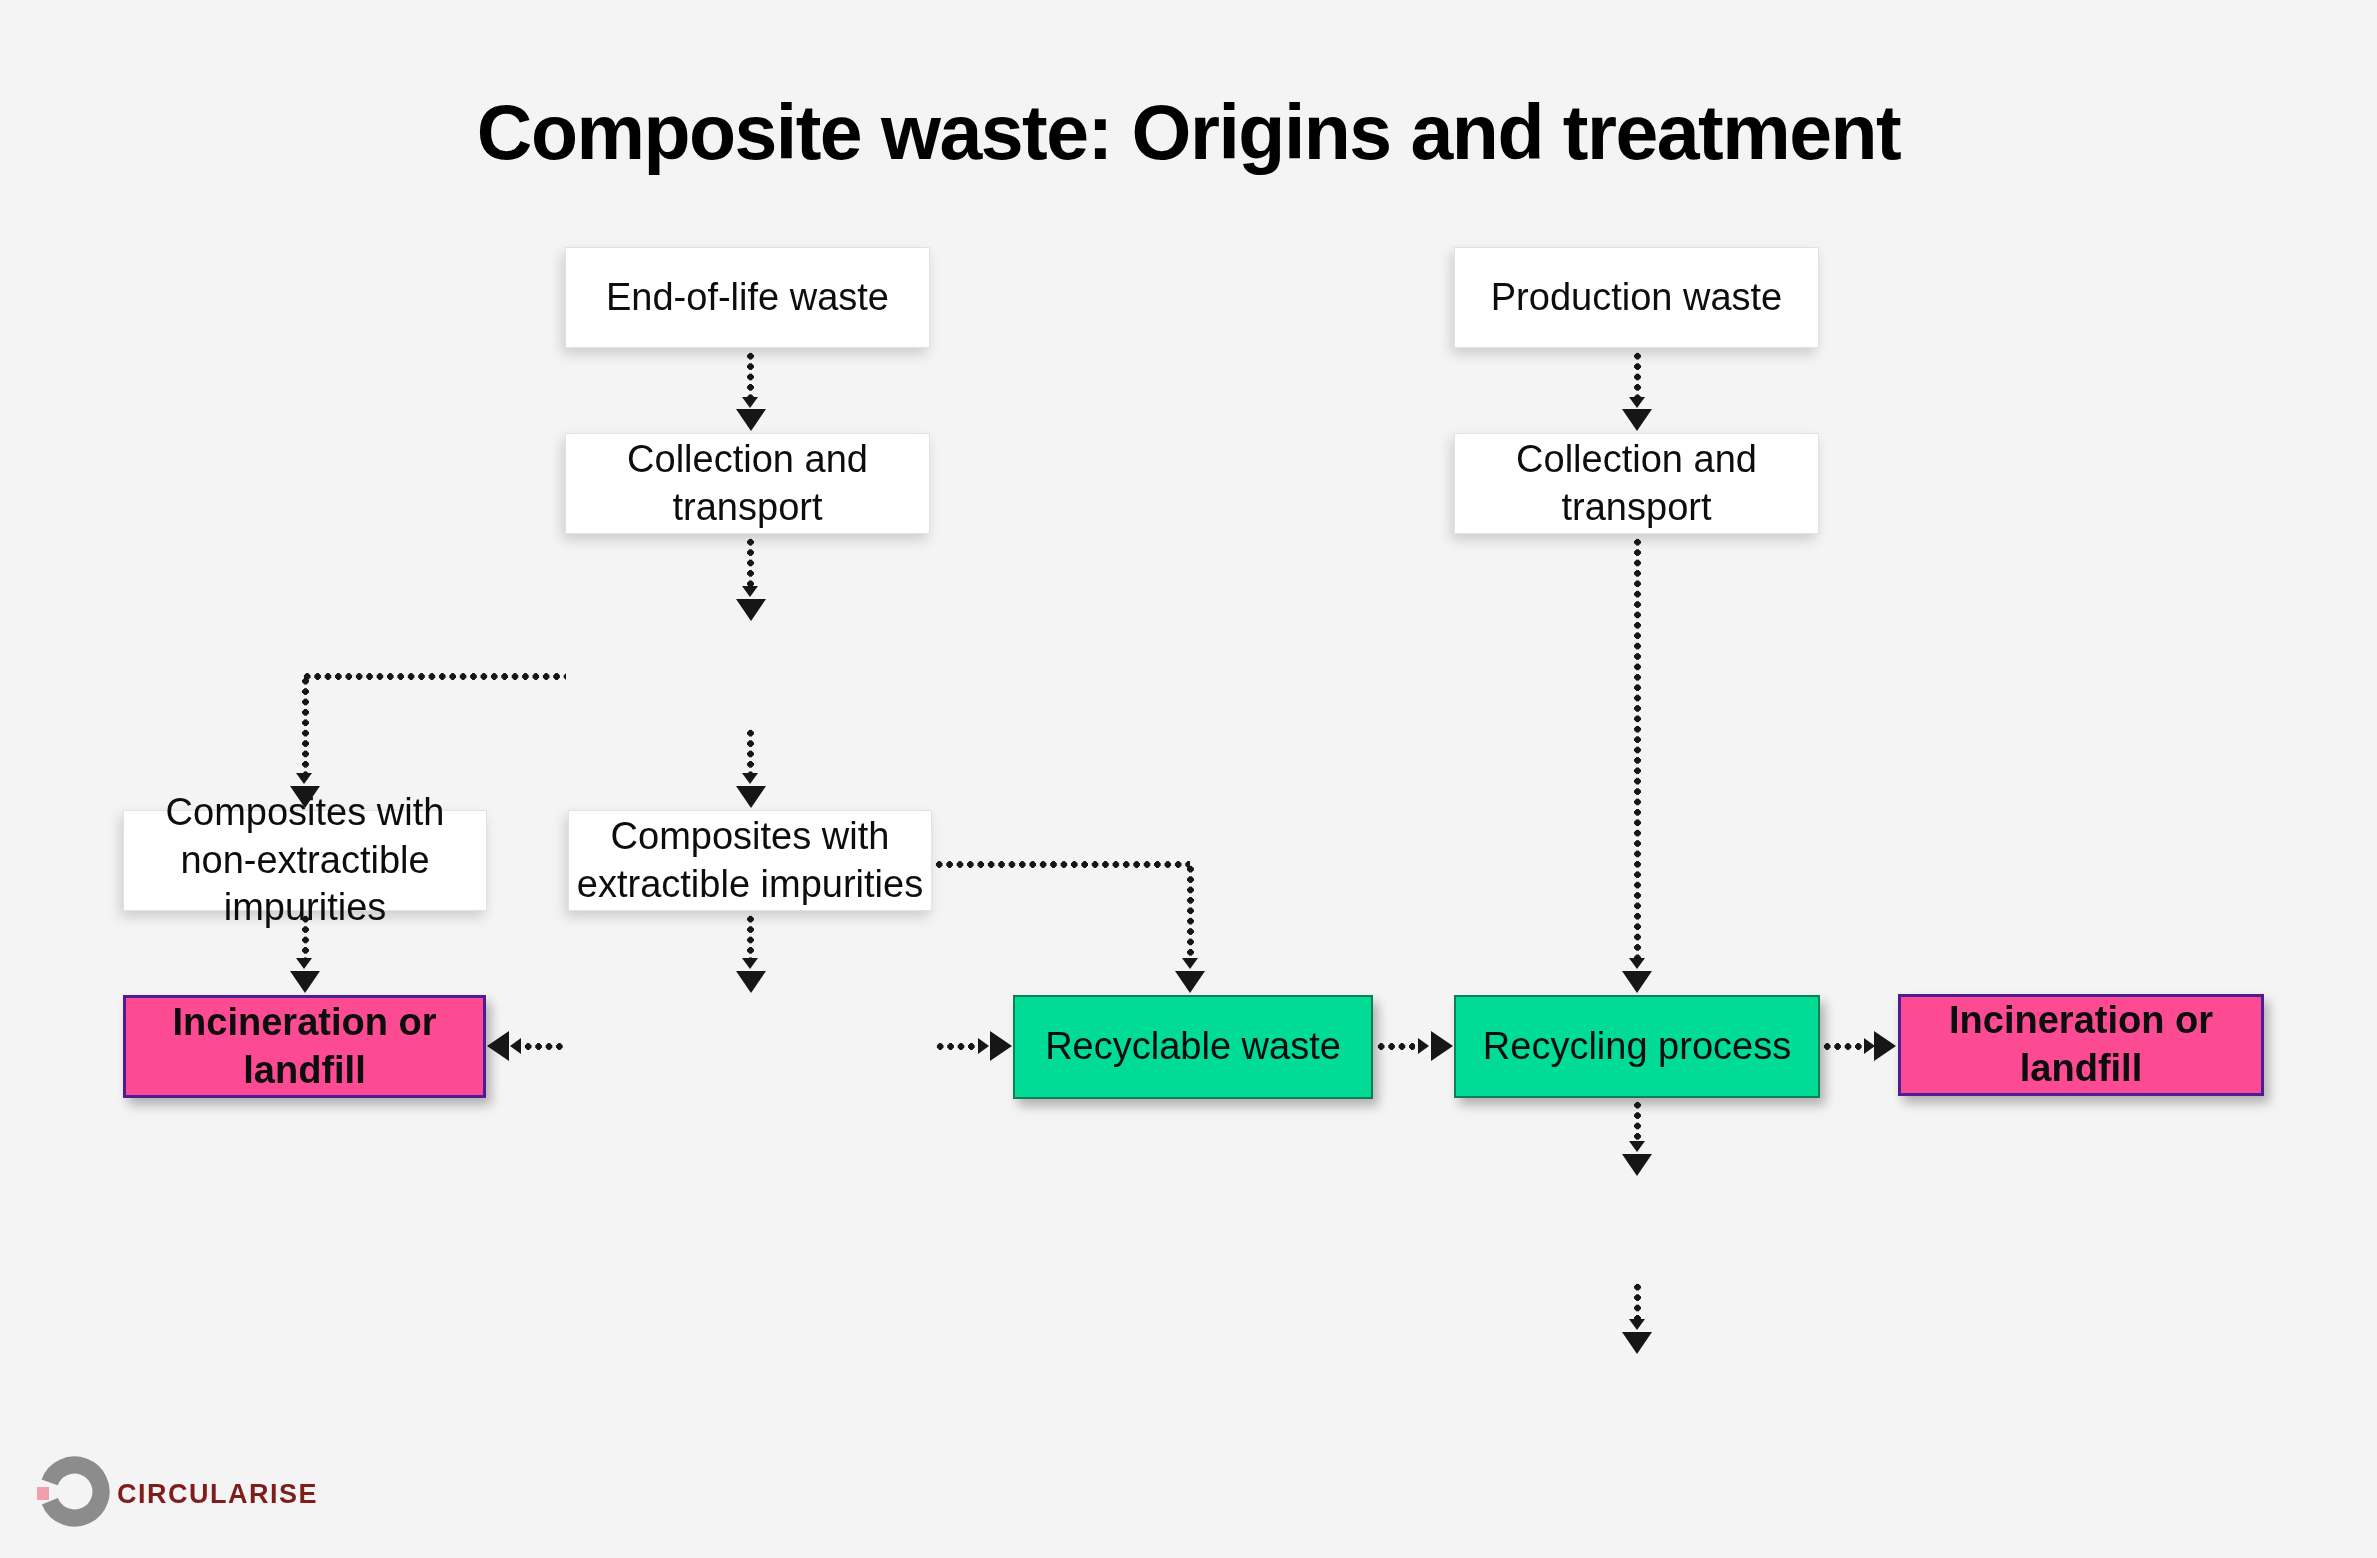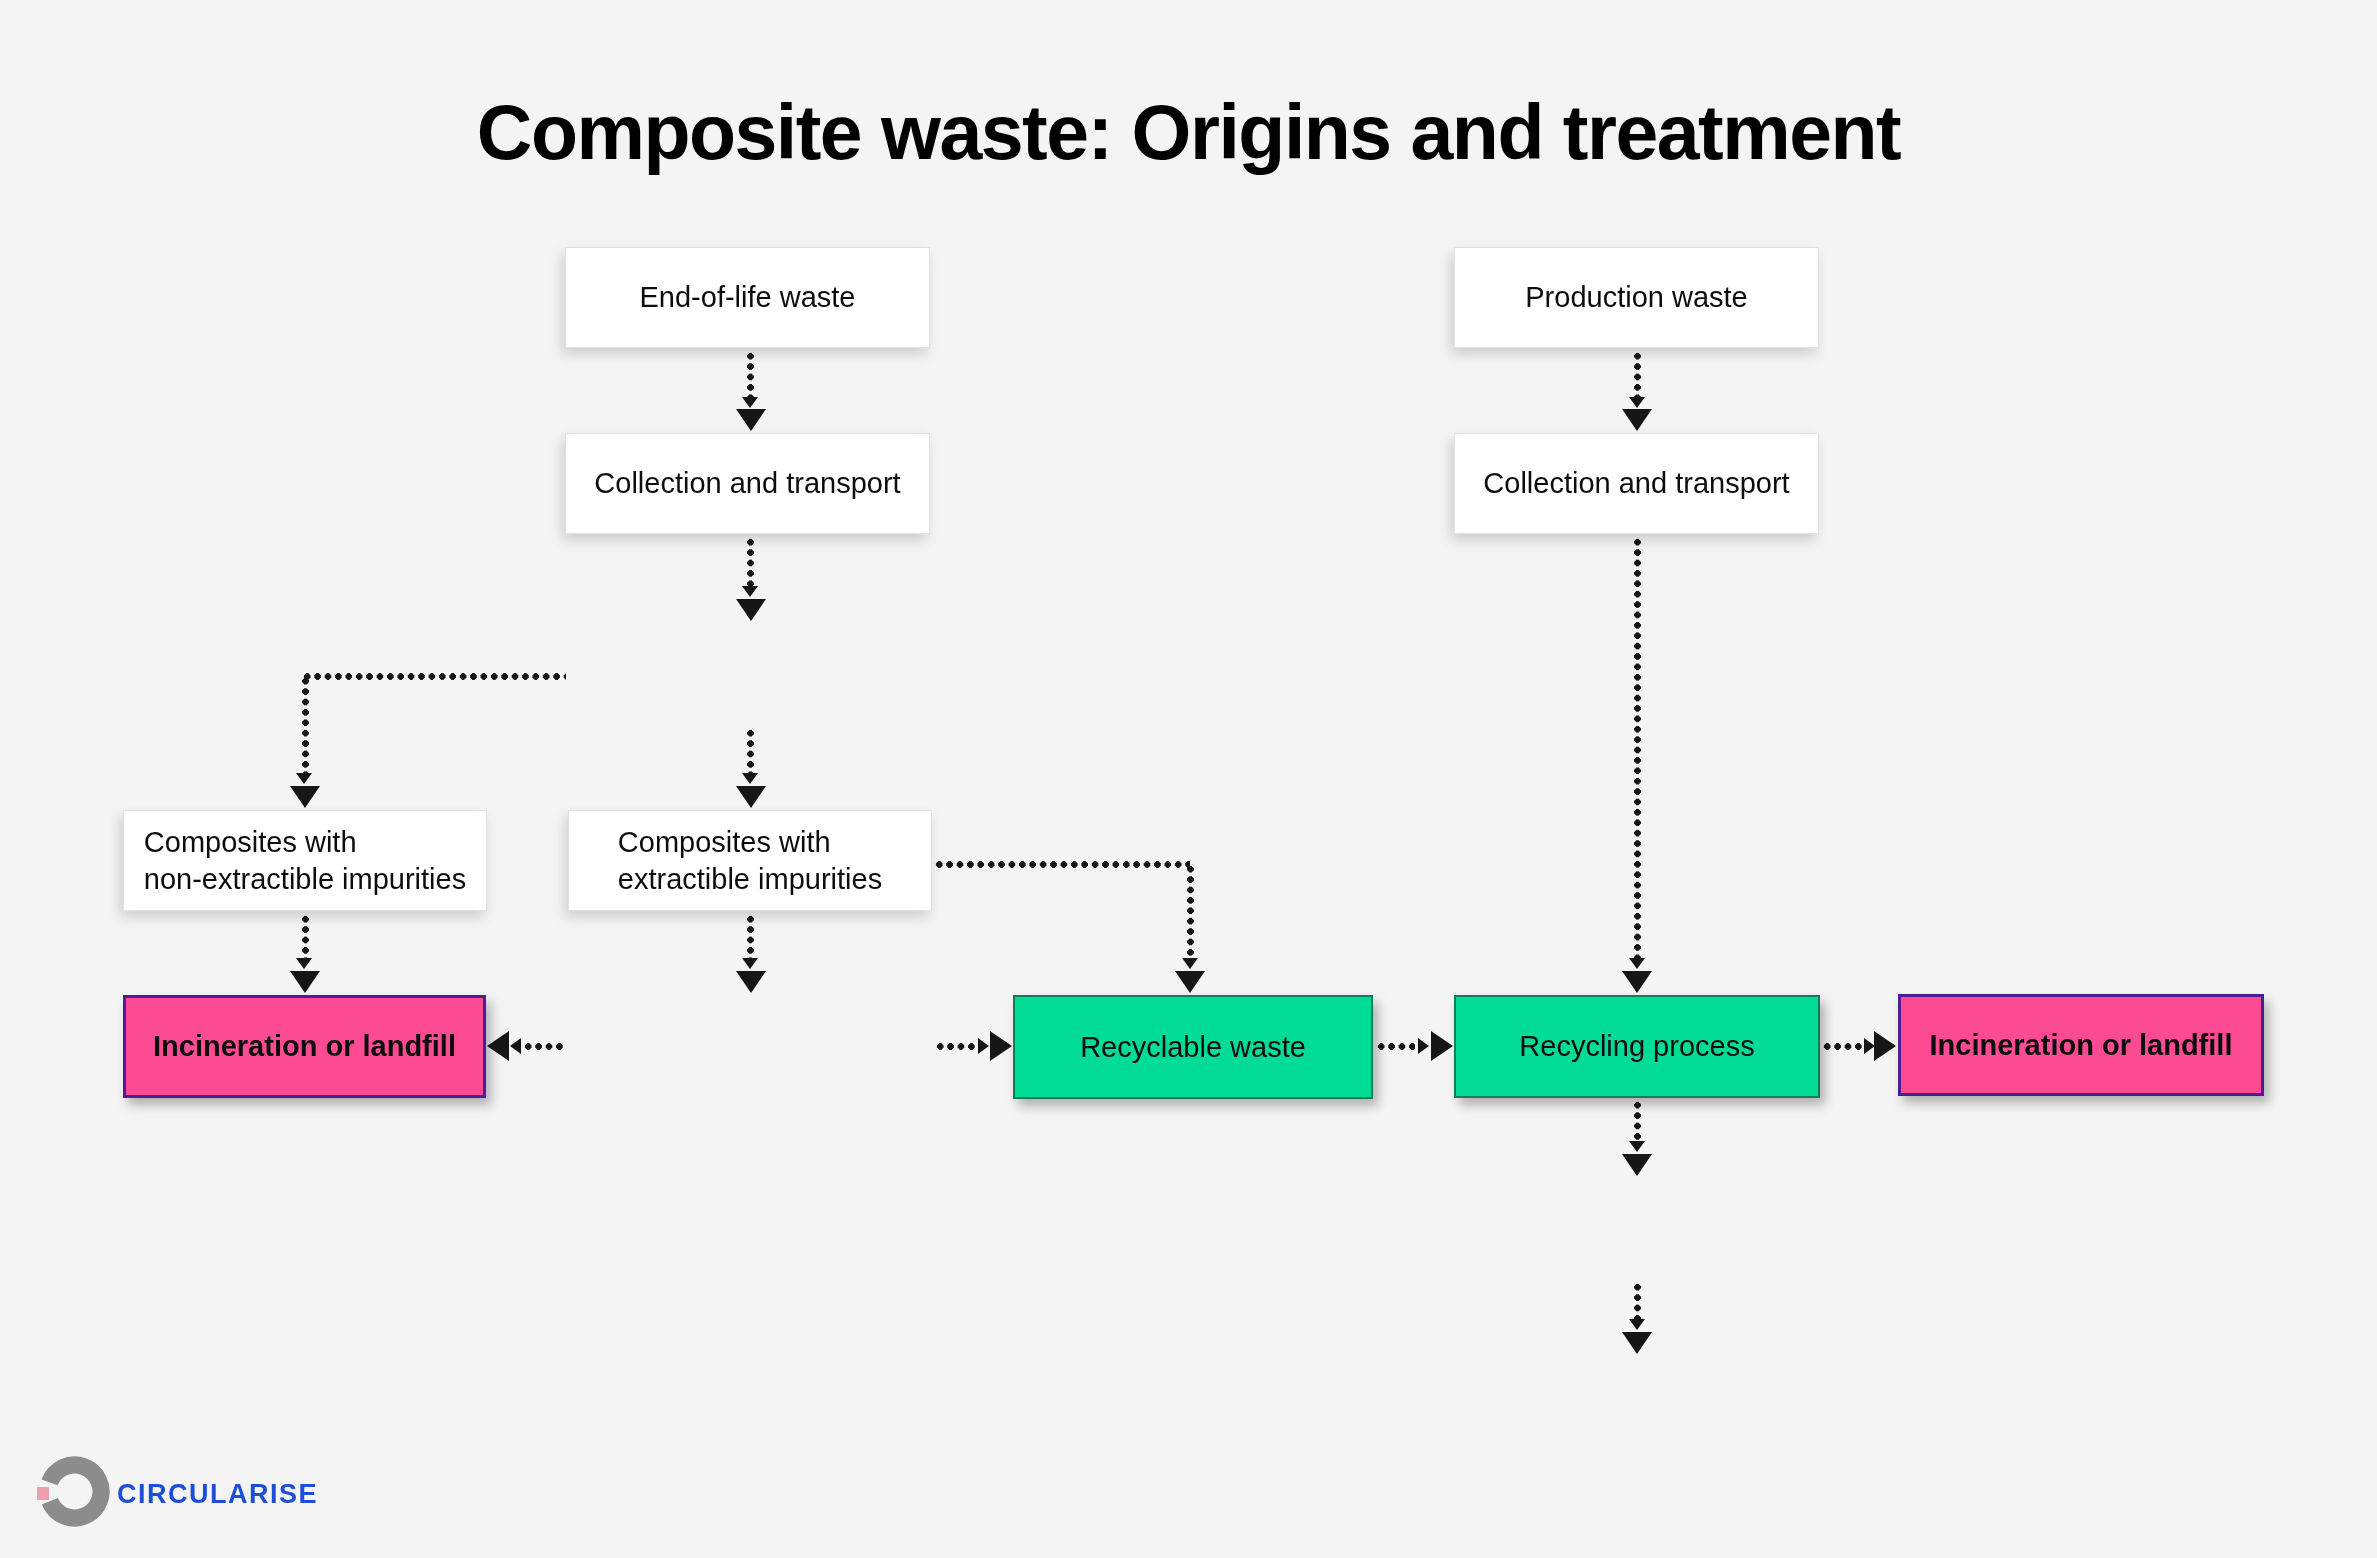--- a/index.html
+++ b/index.html
@@ -10,22 +10,22 @@
     color:#0d0d0d;
   }
   .title{
     position:absolute; left:0; top:88px; width:2377px;
     text-align:center; font-size:77px; font-weight:bold;
     letter-spacing:-1.5px; margin:0; color:#000;
   }
   .node{
     position:absolute; box-sizing:border-box;
     display:flex; align-items:center; justify-content:center;
-    text-align:left; white-space:pre-line;
-    font-size:29px; line-height:1.26;
+    text-align:center; white-space:pre-line;
+    font-size:38px; line-height:1.26;
   }
   .node.white{
     background:#FFFFFF; border:0.7px solid #E2E2E2;
     box-shadow:-3px 6px 12px rgba(0,0,0,0.16);
   }
   .node.green{
     background:#00DB96; border:2.2px solid #0C7F56;
     box-shadow:4.5px 6.7px 10.4px rgba(0,0,0,0.28);
   }
   .node.pink{
@@ -50,21 +50,21 @@
   .tri.right-big  {border-top:15px solid transparent;border-bottom:15px solid transparent;border-left:22px solid #161616;}
   .tri.right-small{border-top:8.2px solid transparent;border-bottom:8.2px solid transparent;border-left:11px solid #161616;}
   .tri.left-big  {border-top:15px solid transparent;border-bottom:15px solid transparent;border-right:22px solid #161616;}
   .tri.left-small{border-top:8.2px solid transparent;border-bottom:8.2px solid transparent;border-right:11px solid #161616;}
   
   .logo{position:absolute; left:39px; top:1456px; width:386px; height:74px;}
   .logo-ring{position:absolute; left:0; top:0;}
   .logo-square{position:absolute; left:-2.2px; top:31px; width:12.6px; height:12.6px; background:#F19FAD;}
   .logo-text{
     position:absolute; left:78px; top:23px;
-    font-size:27px; font-weight:bold; color:#1d4ed8; letter-spacing:1.5px;
+    font-size:27px; font-weight:bold; color:#7f1d1d; letter-spacing:1.5px;
   }
 </style>
 </head>
 <body>
 
 <div class="canvas">
 
   <h1 class="title">Composite waste: Origins and treatment</h1>
 
   <div class="node white" style="left:565px;top:247px;width:365px;height:101px">

